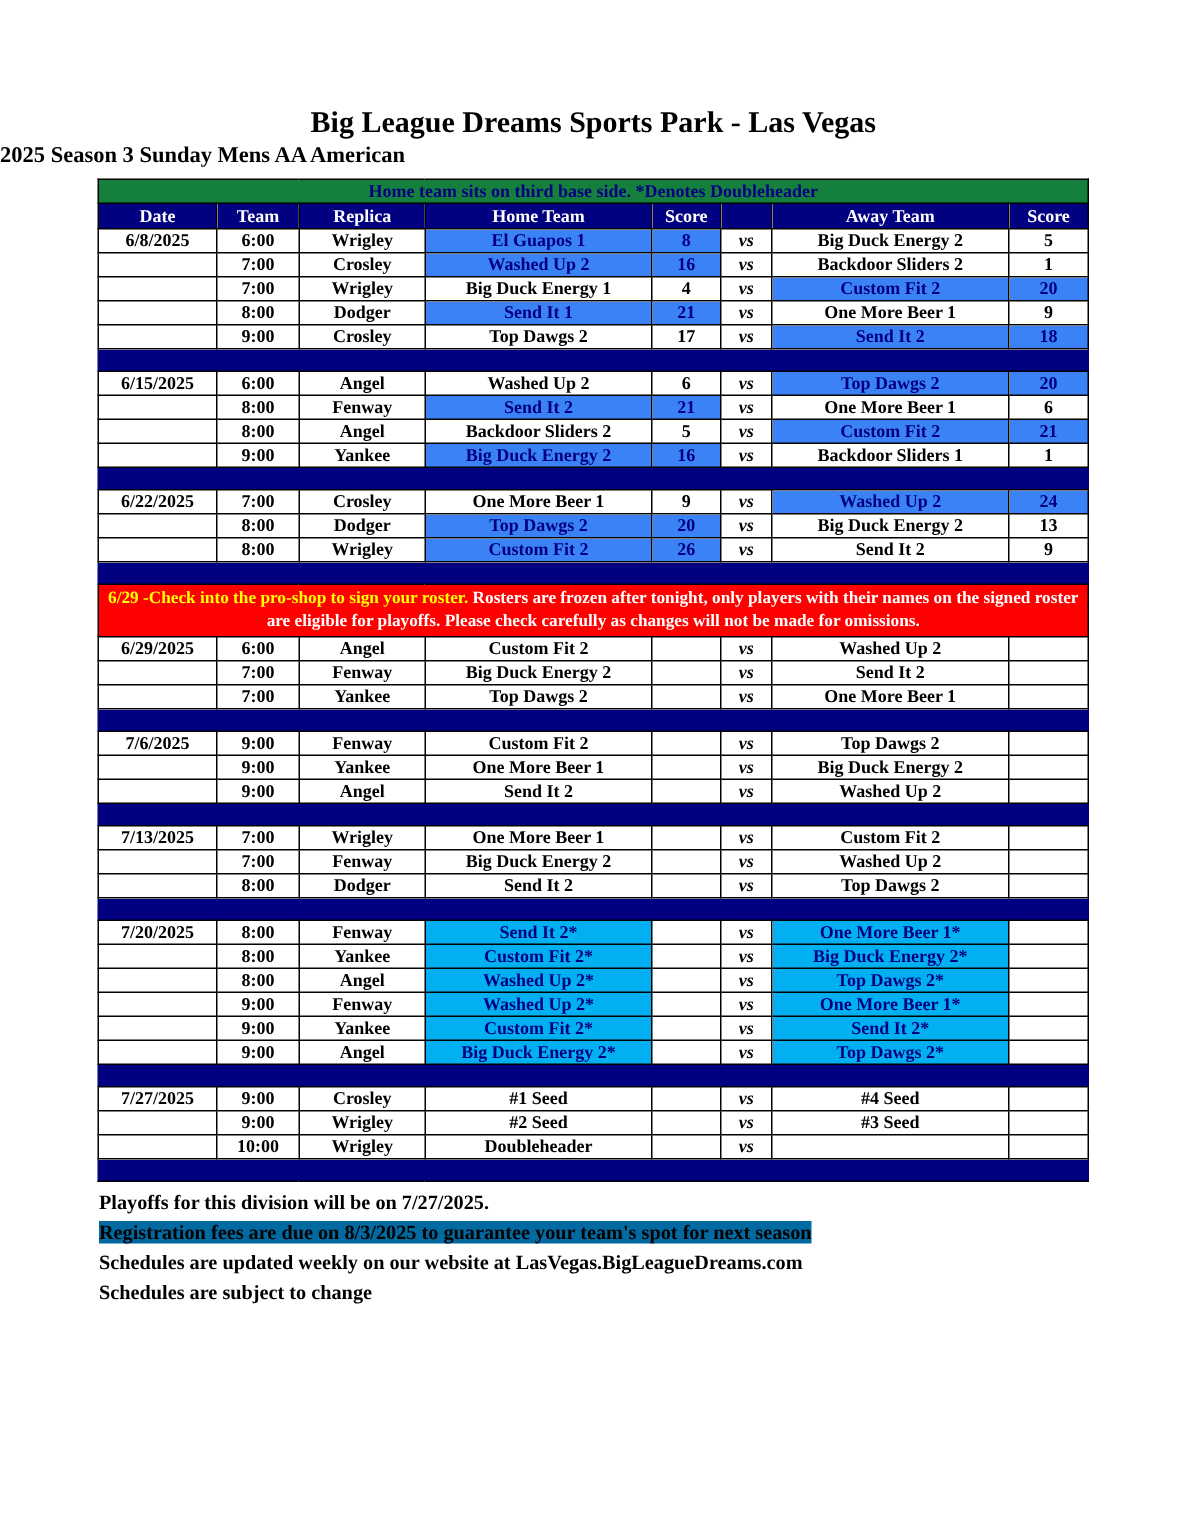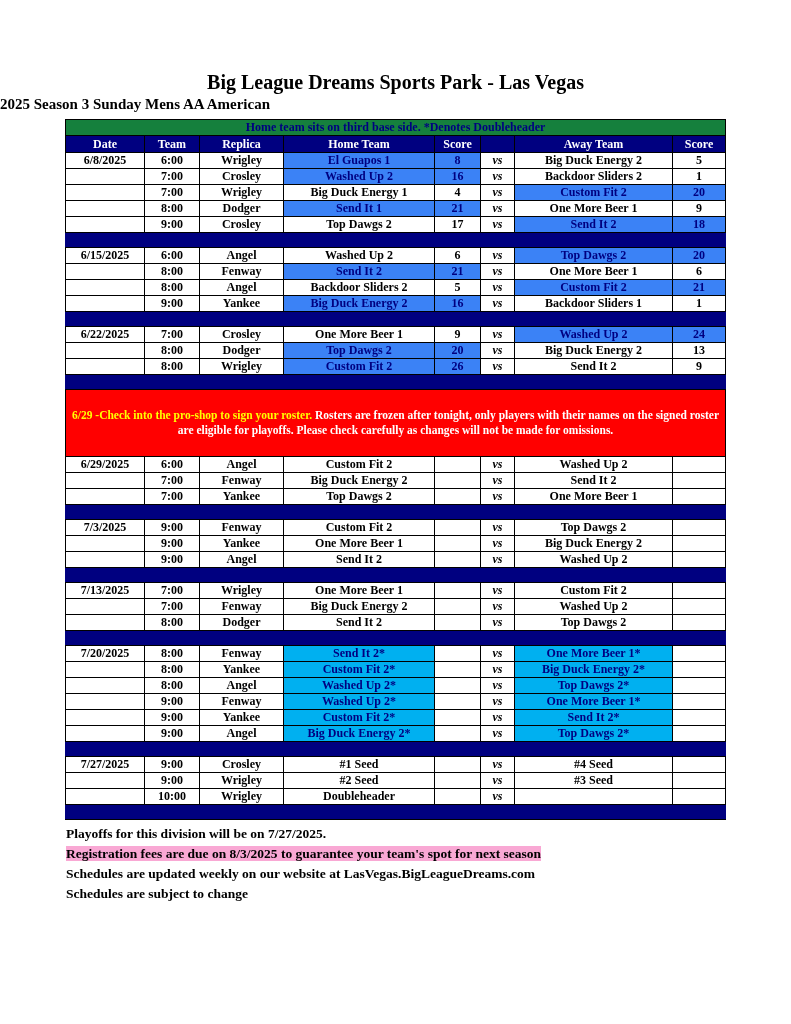--- a/index.html
+++ b/index.html
@@ -32,26 +32,26 @@
   .c-vs { font-style:italic; font-size:10px; }
   .win { background:#3b82f6; color:#000080; }
   .dh  { background:#00B0F0; color:#000080; }
   .sep-row td {
     background:#000080; height:15px;
     border-left:1px solid #000080; border-right:1px solid #000080;
   }
   .notice-row td {
     background:#FF0000; color:#ffffff;
     height:32px; font-size:11.5px; line-height:15px;
-    white-space:normal; padding:18px 6px;
+    white-space:normal; padding:2px 6px;
   }
   .notice-hl { color:#FFFF00; }
 
   .footer { margin:4px 0 0 66px; font-weight:bold; font-size:13.5px; line-height:20px; }
-  .hl-yellow { background:#f9a8d4; }
+  .hl-yellow { background:#0369a1; }
 </style>
 </head>
 <body>
 
 <div class="page">
   <h1 class="title">Big League Dreams Sports Park - Las Vegas</h1>
   <h2 class="subtitle">2025 Season 3 Sunday Mens AA American</h2>
 
   <table class="schedule">
     <colgroup>
@@ -239,21 +239,21 @@
           <td class="c-team">Top Dawgs 2</td>
           <td class="c-score"></td>
           <td class="c-vs">vs</td>
           <td class="c-team">One More Beer 1</td>
           <td class="c-score"></td>
         </tr>
         <tr class="sep-row">
           <td class="sep-cell" colspan="8"></td>
         </tr>
         <tr class="game-row">
-          <td class="c-date">7/3/2025</td>
+          <td class="c-date">7/6/2025</td>
           <td class="c-time">9:00</td>
           <td class="c-replica">Fenway</td>
           <td class="c-team">Custom Fit 2</td>
           <td class="c-score"></td>
           <td class="c-vs">vs</td>
           <td class="c-team">Top Dawgs 2</td>
           <td class="c-score"></td>
         </tr>
         <tr class="game-row">
           <td class="c-date"></td>

